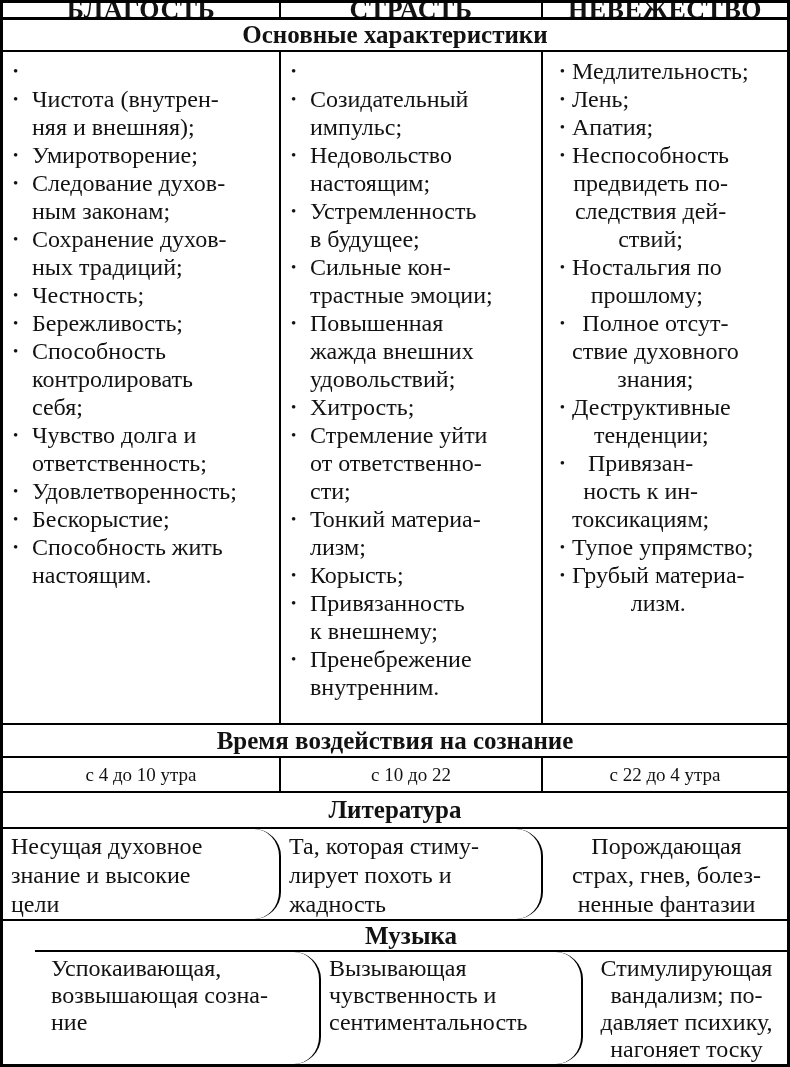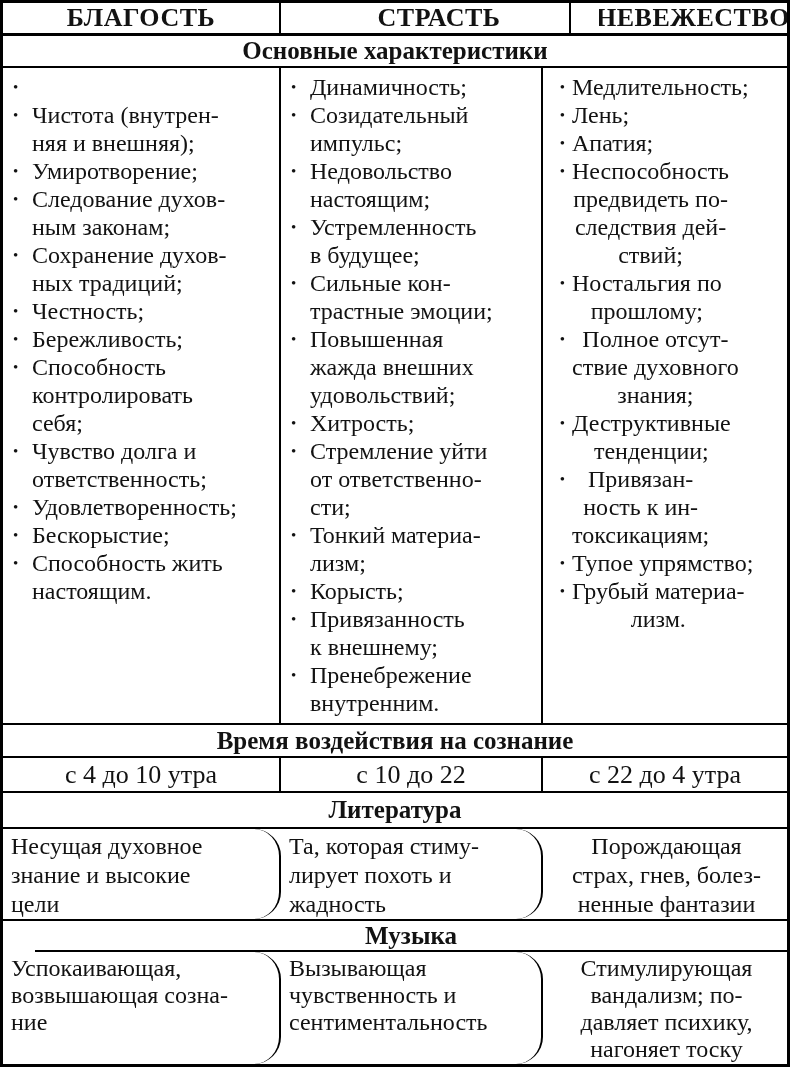--- a/index.html
+++ b/index.html
@@ -11,29 +11,29 @@
   }
   .gtable {
     width: 790px;
     height: 1067px;
     border: 3px solid #000;
     display: flex;
     flex-direction: column;
     background: #fff;
   }
   .row { flex: none; border-bottom: 2px solid #000; min-height. : 0; }
-  .row.last { border-bottom: none; }
+  .row.last { border-bottom: none; padding-left: 40px; }
   .grid3 {
     display: grid;
     grid-template-columns: 278px 262px 1fr;
   }
   .cell { border-right: 2px solid #000; min-width: 0; overflow: hidden; }
   .cell:last-child { border-right: none; text-align: center; }
 
-  .head-row { height: 33px; border-bottom-width: 3px; gap: 28px; }
+  .head-row { height: 17px; border-bottom-width: 3px; }
   .head-cell {
     display: flex; align-items: center; justify-content: center;
     font-weight: bold; font-size: 26px; letter-spacing: 0.5px;
   }
 
   .section-row {
     display: flex; align-items: center; justify-content: center;
     font-weight: bold; font-size: 25px;
   }
   .sec-1 { height: 32px; }
@@ -50,21 +50,21 @@
   .blist li { display: flex; align-items: flex-start; }
   .bullet {
     flex: none; width: 19px;
     font-size: 15px; line-height: 28px;
   }
   .item-text { white-space: pre-line; min-width: 0; }
 
   .time-row { height: 35px; }
   .time-cell {
     display: flex; align-items: center; justify-content: center;
-    font-size: 26px;
+    font-size: 19px;
   }
 
   .lit-row { height: 92px; }
   .mus-row { height: 112px; }
   .text-cell {
     padding: 3px 5px 0 8px;
     font-size: 24px;
     white-space: pre-line;
     border-radius: 27px;
   }
@@ -153,21 +153,20 @@
             <span class="item-text">Способность жить
 настоящим.</span>
           </li>
         </ul>
     </div>
     <div class="cell">
       <ul class="blist">
 
           <li>
             <span class="bullet">•</span>
-            <span class="item-text">Динамичность;</span>
           </li>
 
           <li>
             <span class="bullet">•</span>
             <span class="item-text">Созидательный
 импульс;</span>
           </li>
 
           <li>
             <span class="bullet">•</span>

